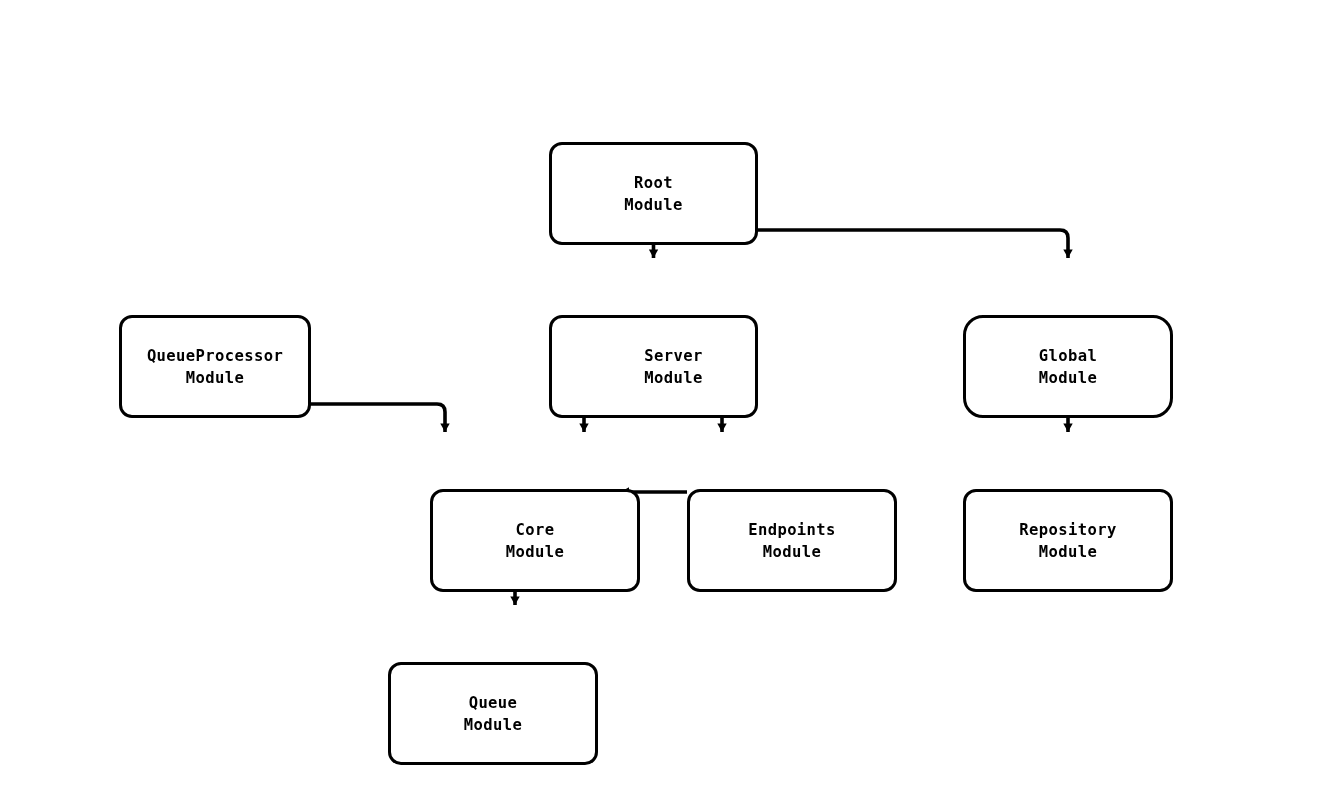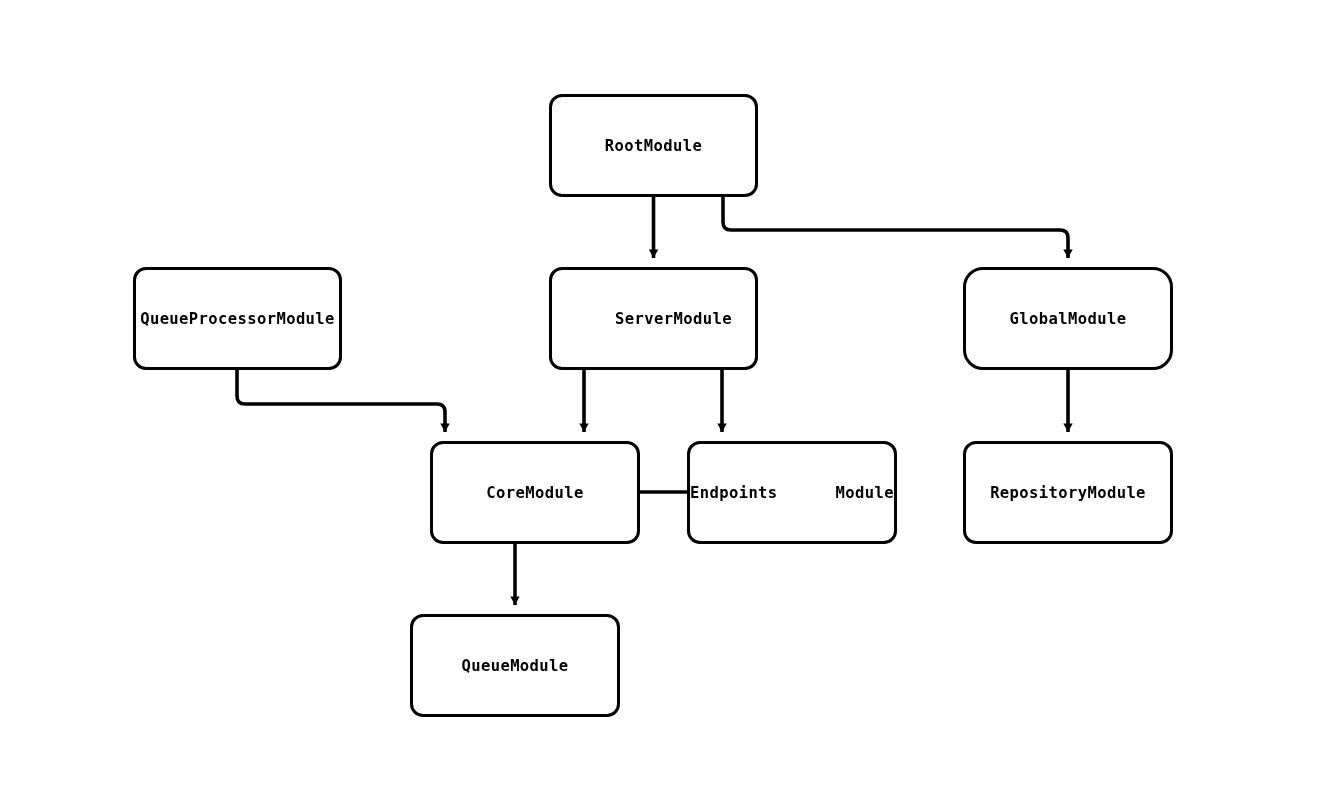--- a/index.html
+++ b/index.html
@@ -22,24 +22,25 @@
     width: 1337px;
     height: 809px;
   }
   .node {
     position: absolute;
     box-sizing: border-box;
     background: #ffffff;
     border: 3px solid #000000;
     border-radius: 13px;
     display: flex;
-    flex-direction: row;
+    flex-direction: column;
     align-items: center;
     justify-content: center;
     z-index: 2;
+    margin-top: 48px;
   }
   .node-line {
     font-family: "DejaVu Sans Mono", "Liberation Mono", monospace;
     font-size: 15.5px;
     font-weight: 700;
     color: #000000;
     line-height: 22px;
     letter-spacing: 0.4px;
     white-space: pre;
     text-align: center;
@@ -78,48 +79,48 @@
 
       <path d="M 515 544 L 515 605" marker-end="url(#arrow-down)"></path>
     </g>
   </svg>
 
   <div class="node" style="left:549px; top:94px; width:209px; height:103px;">
     <div class="node-line">Root</div>
     <div class="node-line">Module</div>
   </div>
 
-  <div class="node" style="left:133px; top:267px; width:209px; height:103px;">
+  <div class="node" style="left:119px; top:267px; width:192px; height:103px;">
     <div class="node-line">QueueProcessor</div>
     <div class="node-line">Module</div>
   </div>
 
   <div class="node" style="left:549px; top:267px; width:209px; height:103px;padding-left:40px;">
     <div class="node-line">Server</div>
     <div class="node-line">Module</div>
   </div>
 
   <div class="node" style="left:963px; top:267px; width:210px; height:103px;border-radius:20px;">
     <div class="node-line">Global</div>
     <div class="node-line">Module</div>
   </div>
 
   <div class="node" style="left:430px; top:441px; width:210px; height:103px;">
     <div class="node-line">Core</div>
     <div class="node-line">Module</div>
   </div>
 
-  <div class="node" style="left:687px; top:441px; width:210px; height:103px;justify-content:space-between;">
+  <div class="node" style="left:687px; top:441px; width:210px; height:103px;">
     <div class="node-line">Endpoints</div>
     <div class="node-line">Module</div>
   </div>
 
   <div class="node" style="left:963px; top:441px; width:210px; height:103px;">
     <div class="node-line">Repository</div>
     <div class="node-line">Module</div>
   </div>
 
-  <div class="node" style="left:410px; top:614px; width:210px; height:103px;">
+  <div class="node" style="left:388px; top:614px; width:210px; height:103px;">
     <div class="node-line">Queue</div>
     <div class="node-line">Module</div>
   </div>
 
 </div>
 
 </body></html>

